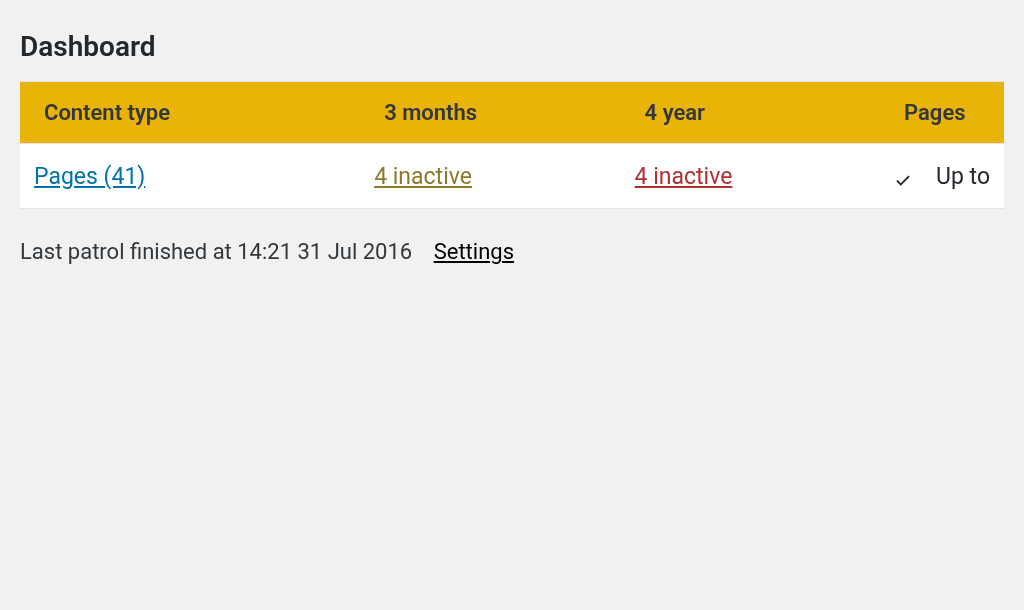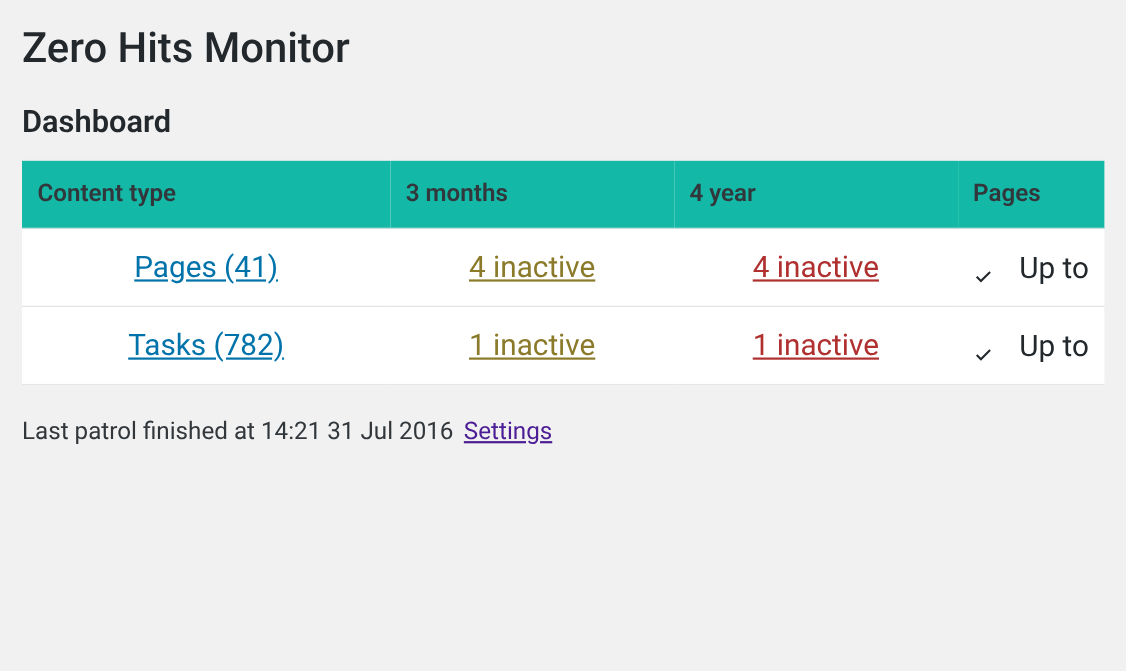--- a/index.html
+++ b/index.html
@@ -37,30 +37,29 @@
       background: #fff;
       border: 1px solid #e5e5e5;
       border-left: none;
       border-right: none;
     }
     table.wp-list-table th {
       text-align: left;
       font-weight: 600;
       font-size: 22px;
       color: #32373c;
-      padding: 18px 14px;
+      padding: 18px 24px;
       border-bottom: 1px solid #e1e1e1;
-      background: #14b8a6;
+      background: #eab308;
     }
     table.wp-list-table td {
       padding: 18px 14px;
-      font-size: 27px;
+      font-size: 23px;
       border-bottom: 1px solid #e1e1e1;
       vertical-align: middle;
-      text-align: center;
     }
     table.wp-list-table tr:last-child td {
       border-bottom: none;
     }
     a.link-blue {
       color: #0073aa;
       text-decoration: underline;
     }
     a.link-olive {
       color: #8a7a2a;
@@ -88,33 +87,32 @@
     .patrol-text {
       vertical-align: middle;
       margin-left: 16px;
     }
     .footer-note {
       font-size: 22px;
       color: #32373c;
       margin: 30px 0 0 0;
     }
     .footer-note a {
-      color: #4c1d95;
+      color: #000000;
       text-decoration: underline;
-      margin-left: 4px;
+      margin-left: 16px;
     }
     .col-content-type { width: 355px; }
     .col-six-months { width: 270px; }
     .col-one-year { width: 270px; }
   </style>
 </head>
 <body>
 
 <div class="wrap">
-  <h1 class="page-title">Zero Hits Monitor</h1>
   <h2 class="section-title">Dashboard</h2>
 
   <table class="wp-list-table">
     <thead>
       <tr>
         <th class="col-content-type">Content type</th>
         <th class="col-six-months">3 months</th>
         <th class="col-one-year">4 year</th>
         <th>Pages</th>
       </tr>
@@ -131,38 +129,20 @@
           <a href="#" class="link-red">4 inactive</a>
         </td>
         <td class="patrol-cell">
           <span class="check-icon">
             <svg viewBox="0 0 24 24">
                 <path d="M9 16.2l-4.2-4.2L3 13.8 9 19.8 21 7.8l-1.8-1.8z"></path>
               </svg>
           </span><span class="patrol-text">Up to</span>
         </td>
       </tr>
-      <tr>
-        <td>
-          <a href="#" class="link-blue">Tasks (782)</a>
-        </td>
-        <td>
-          <a href="#" class="link-olive">1 inactive</a>
-        </td>
-        <td>
-          <a href="#" class="link-red">1 inactive</a>
-        </td>
-        <td class="patrol-cell">
-          <span class="check-icon">
-            <svg viewBox="0 0 24 24">
-                <path d="M9 16.2l-4.2-4.2L3 13.8 9 19.8 21 7.8l-1.8-1.8z"></path>
-              </svg>
-          </span><span class="patrol-text">Up to</span>
-        </td>
-      </tr>
     </tbody>
   </table>
 
   <p class="footer-note">
     <span>Last patrol finished at 14:21 31 Jul 2016</span>
     <a href="#">Settings</a>
   </p>
 </div>
 
 </body></html>

